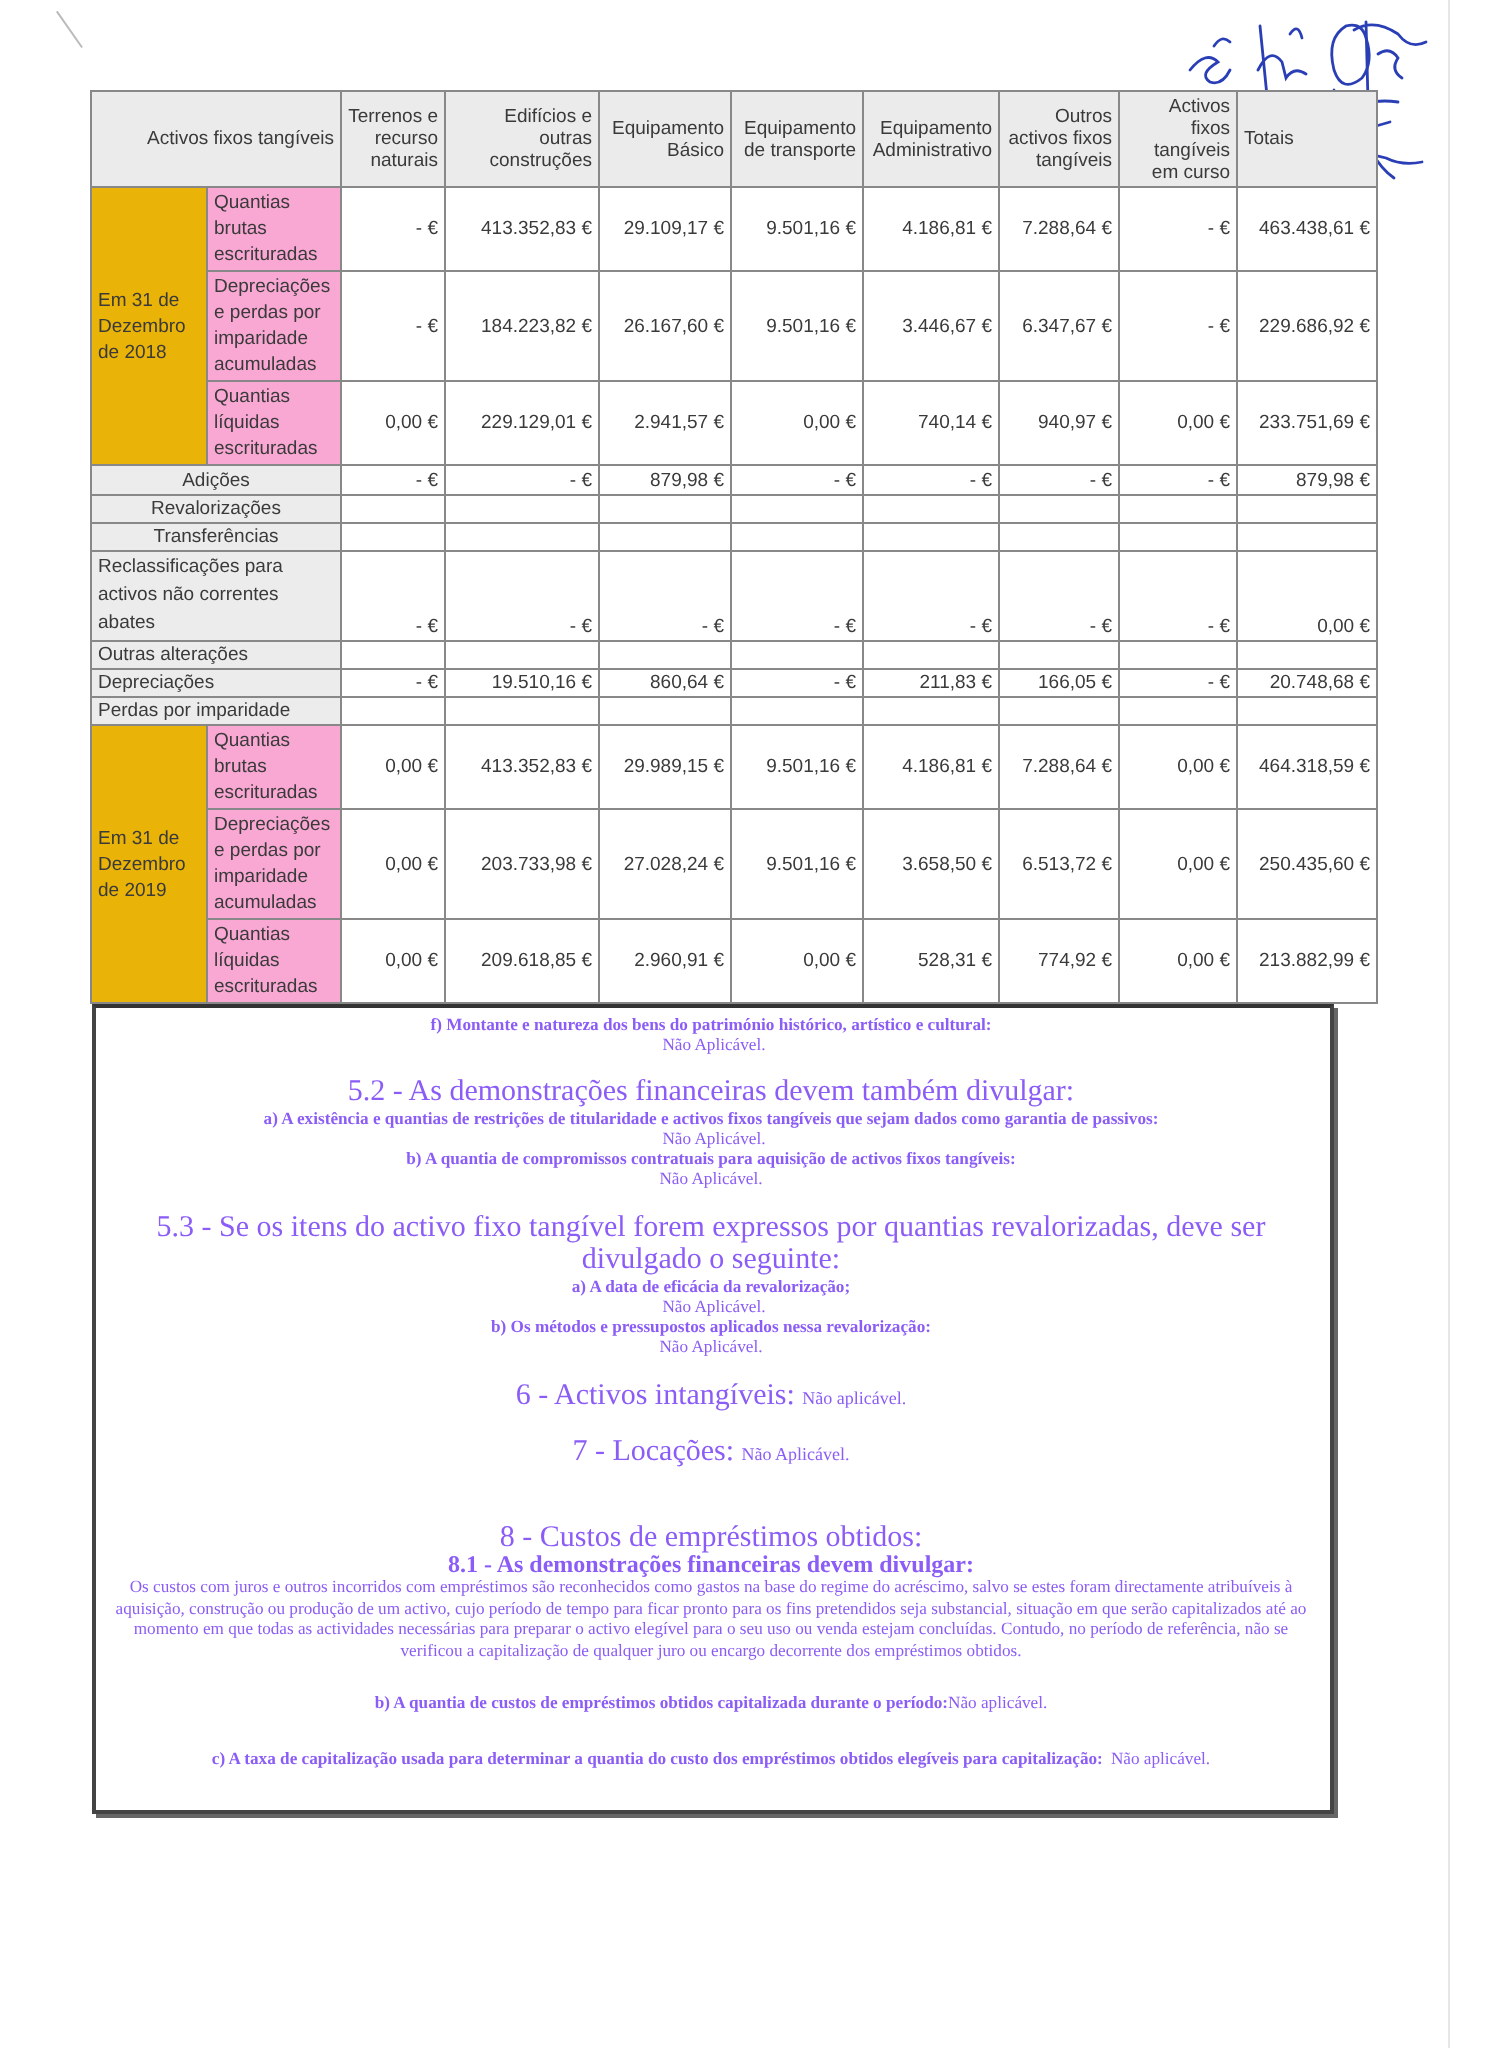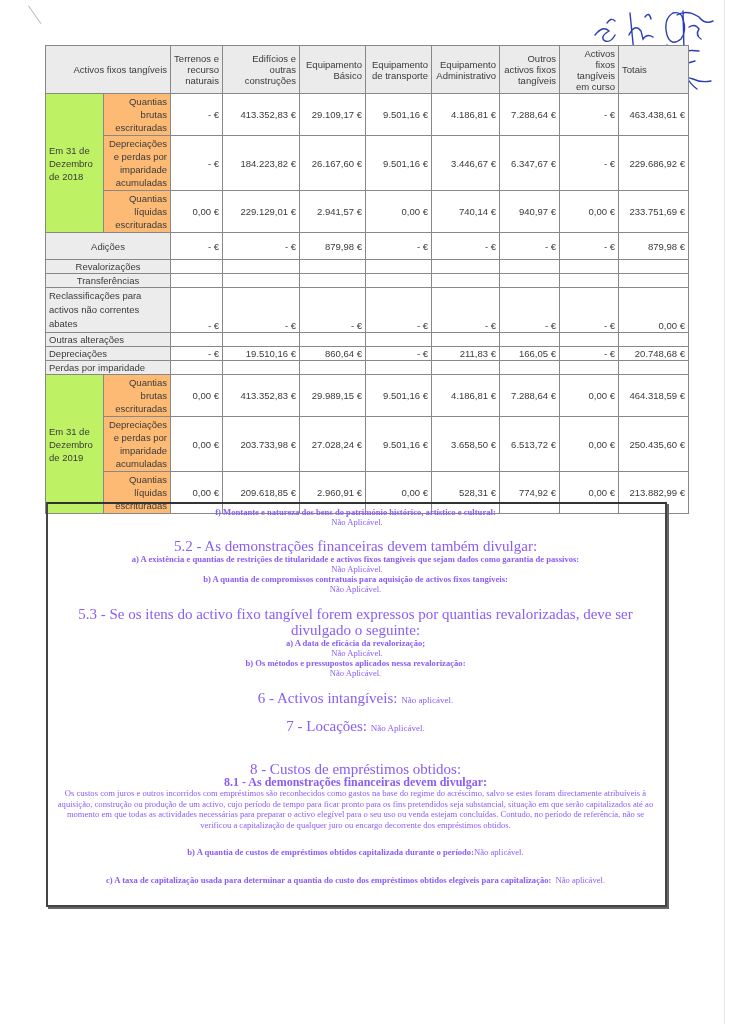--- a/index.html
+++ b/index.html
@@ -2,22 +2,22 @@
 <html><head>
 <meta charset="utf-8">
 <style>
   html, body { margin:0; padding:0; }
   body { width:745px; height:1024px; background:#ffffff; position:relative; overflow:hidden; font-family:"Liberation Sans", sans-serif; color:#333; }
   .page-edge { position:absolute; right:20px; top:0; width:1px; height:1024px; background:#e6e6e6; }
   .corner-mark { position:absolute; left:28px; top:6px; width:22px; height:22px; border-left:1px solid #bbb; transform:rotate(-35deg); transform-origin:top left; }
   table.assets { position:absolute; left:45px; top:45px; border-collapse:collapse; table-layout:fixed; font-size:9.5px; }
   table.assets td, table.assets th { border:1px solid #888; padding:1px 3px; color:#3a3a3a; }
   table.assets th { background:#ebebeb; font-weight:normal; text-align:right; line-height:11px; vertical-align:middle; }
-  td.lbl-period { background:#bef264; vertical-align:middle; line-height:13px; }
-  td.lbl-sub { background:#fdba74; line-height:13px;text-align:right; }
+  td.lbl-period { background:#eab308; vertical-align:middle; line-height:13px; }
+  td.lbl-sub { background:#f9a8d4; line-height:13px; }
   td.lbl-row { background:#ececec; }
   td.lbl-center { text-align:center; }
   td.num { text-align:right; vertical-align:middle; white-space:nowrap; }
   td.num.bottom { vertical-align:bottom; }
   .notes-box { position:absolute; left:46px; top:502px; width:617px; height:401px; border:2px solid #444; border-top:2px solid #333; box-shadow:2px 2px 0 #666; font-family:"Liberation Serif", serif; color:#8b5cf6;text-align:center; }
   .notes-inner { position:absolute; left:4px; top:3px; right:6px; }
   .b { font-weight:bold; font-size:8.6px; line-height:10px; }
   .t { font-size:8.6px; line-height:10px; }
   .h { font-size:15px; line-height:16px; margin-top:8px; }
   .h .t { font-size:9px; }
@@ -101,21 +101,21 @@
       <td class="num">0,00 €</td>
       <td class="num">229.129,01 €</td>
       <td class="num">2.941,57 €</td>
       <td class="num">0,00 €</td>
       <td class="num">740,14 €</td>
       <td class="num">940,97 €</td>
       <td class="num">0,00 €</td>
       <td class="num">233.751,69 €</td>
     </tr>
 
-    <tr style="height:27px">
+    <tr style="height:15px">
       <td colspan="2" class="lbl-row lbl-center">Adições</td>
       <td class="num">-  €</td>
       <td class="num">-  €</td>
       <td class="num">879,98 €</td>
       <td class="num">-  €</td>
       <td class="num">-  €</td>
       <td class="num">-  €</td>
       <td class="num">-  €</td>
       <td class="num">879,98 €</td>
     </tr>

